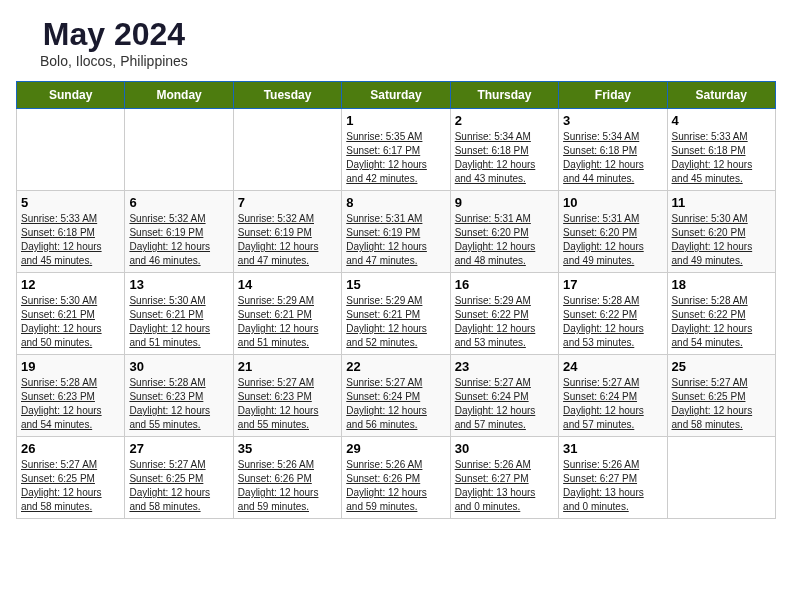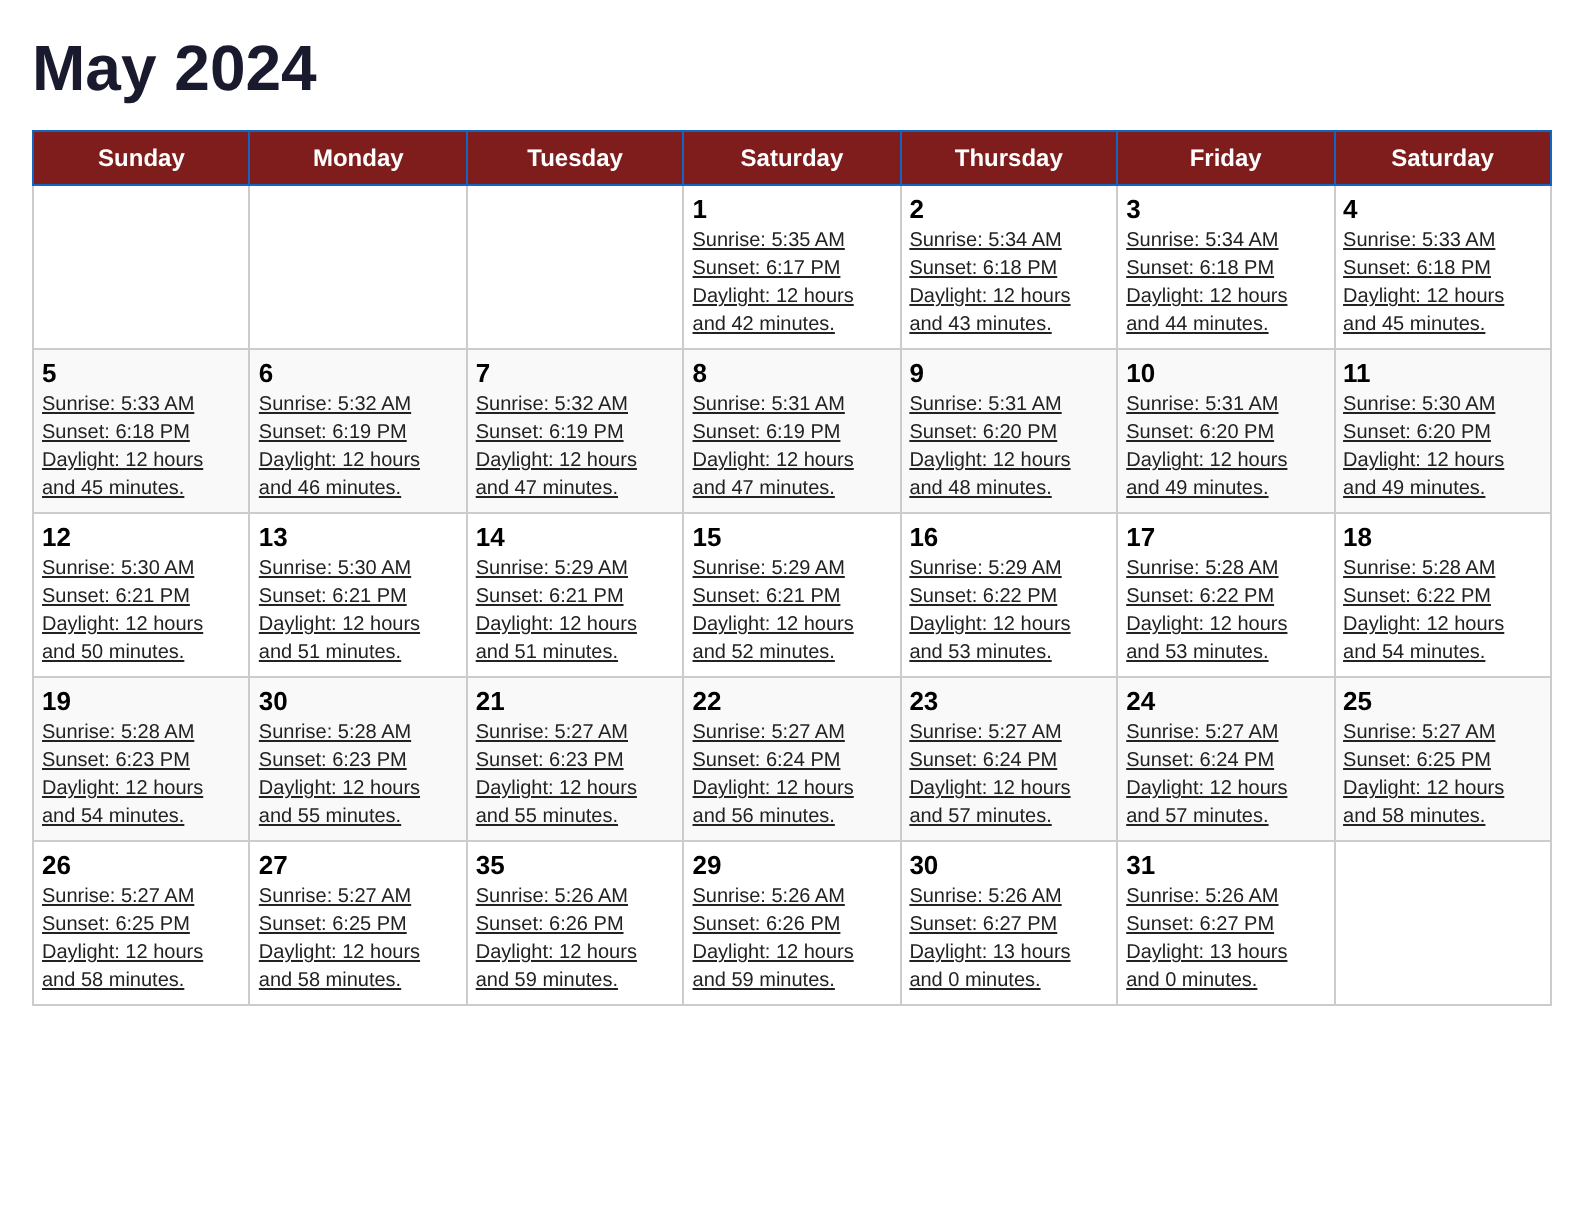--- a/index.html
+++ b/index.html
@@ -20,37 +20,38 @@
       display: flex;
       align-items: center;
       gap: 4px;
     }
     .logo-icon {
       width: 28px;
       height: 28px;
     }
     .title-area {
       text-align: center;
+      margin-left: 24px;
     }
     .month-title {
       font-size: 32px;
       font-weight: bold;
       color: #1a1a2e;
     }
     .subtitle {
       font-size: 14px;
       color: #333;
     }
     .calendar {
       width: 100%;
       border-collapse: collapse;
       font-size: 11px;
     }
     .calendar th {
-      background: #7f1d1d;
+      background: #4d7c0f;
       color: #fff;
       text-align: center;
       padding: 6px 4px;
       font-size: 12px;
       font-weight: bold;
       border: 1px solid #1565C0;
     }
     .calendar td {
       border: 1px solid #ccc;
       vertical-align: top;
@@ -77,20 +78,21 @@
     .empty {
       background: #f5f5f5;
     }
   </style>
 </head>
 <body>
 
 <div class="header">
   <div class="title-area">
     <div class="month-title">May 2024</div>
+    <div class="subtitle">Bolo, Ilocos, Philippines</div>
   </div>
 </div>
 
 <table class="calendar">
   <thead>
     <tr>
     <th>Sunday</th>
         <th>Monday</th>
         <th>Tuesday</th>
         <th>Saturday</th>

